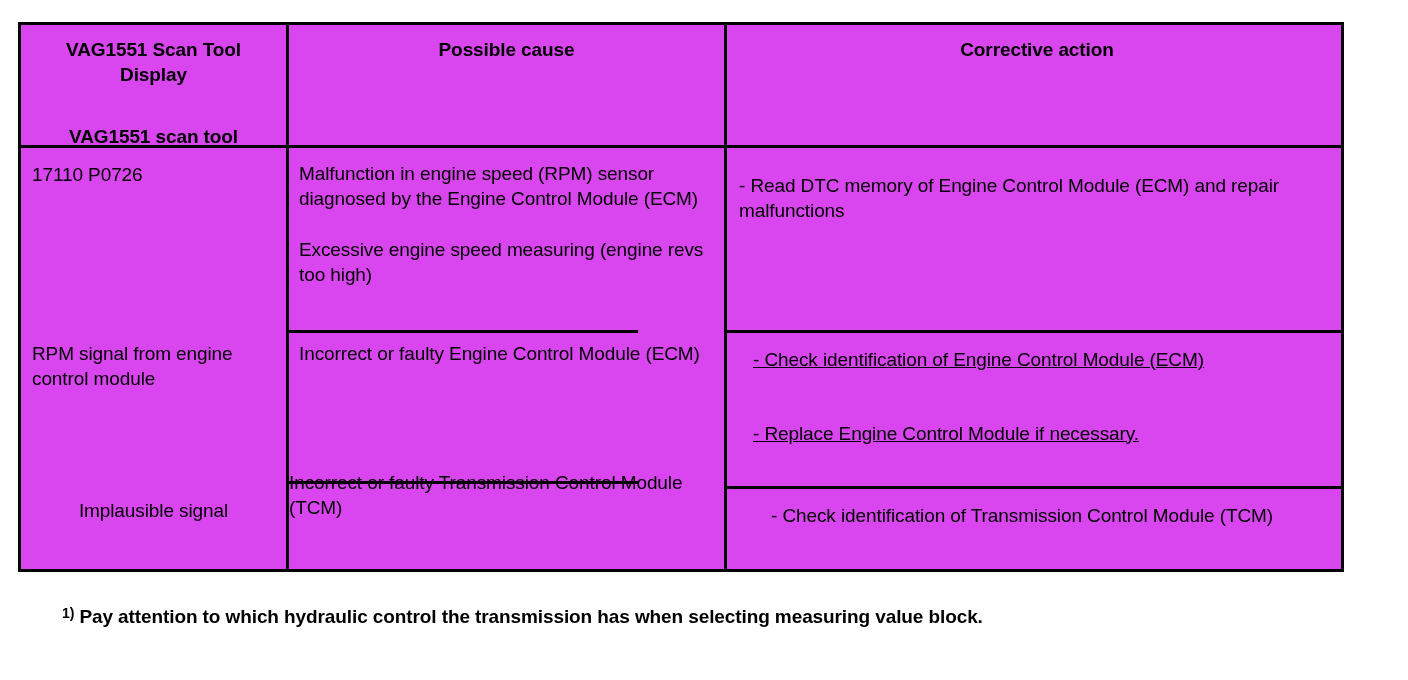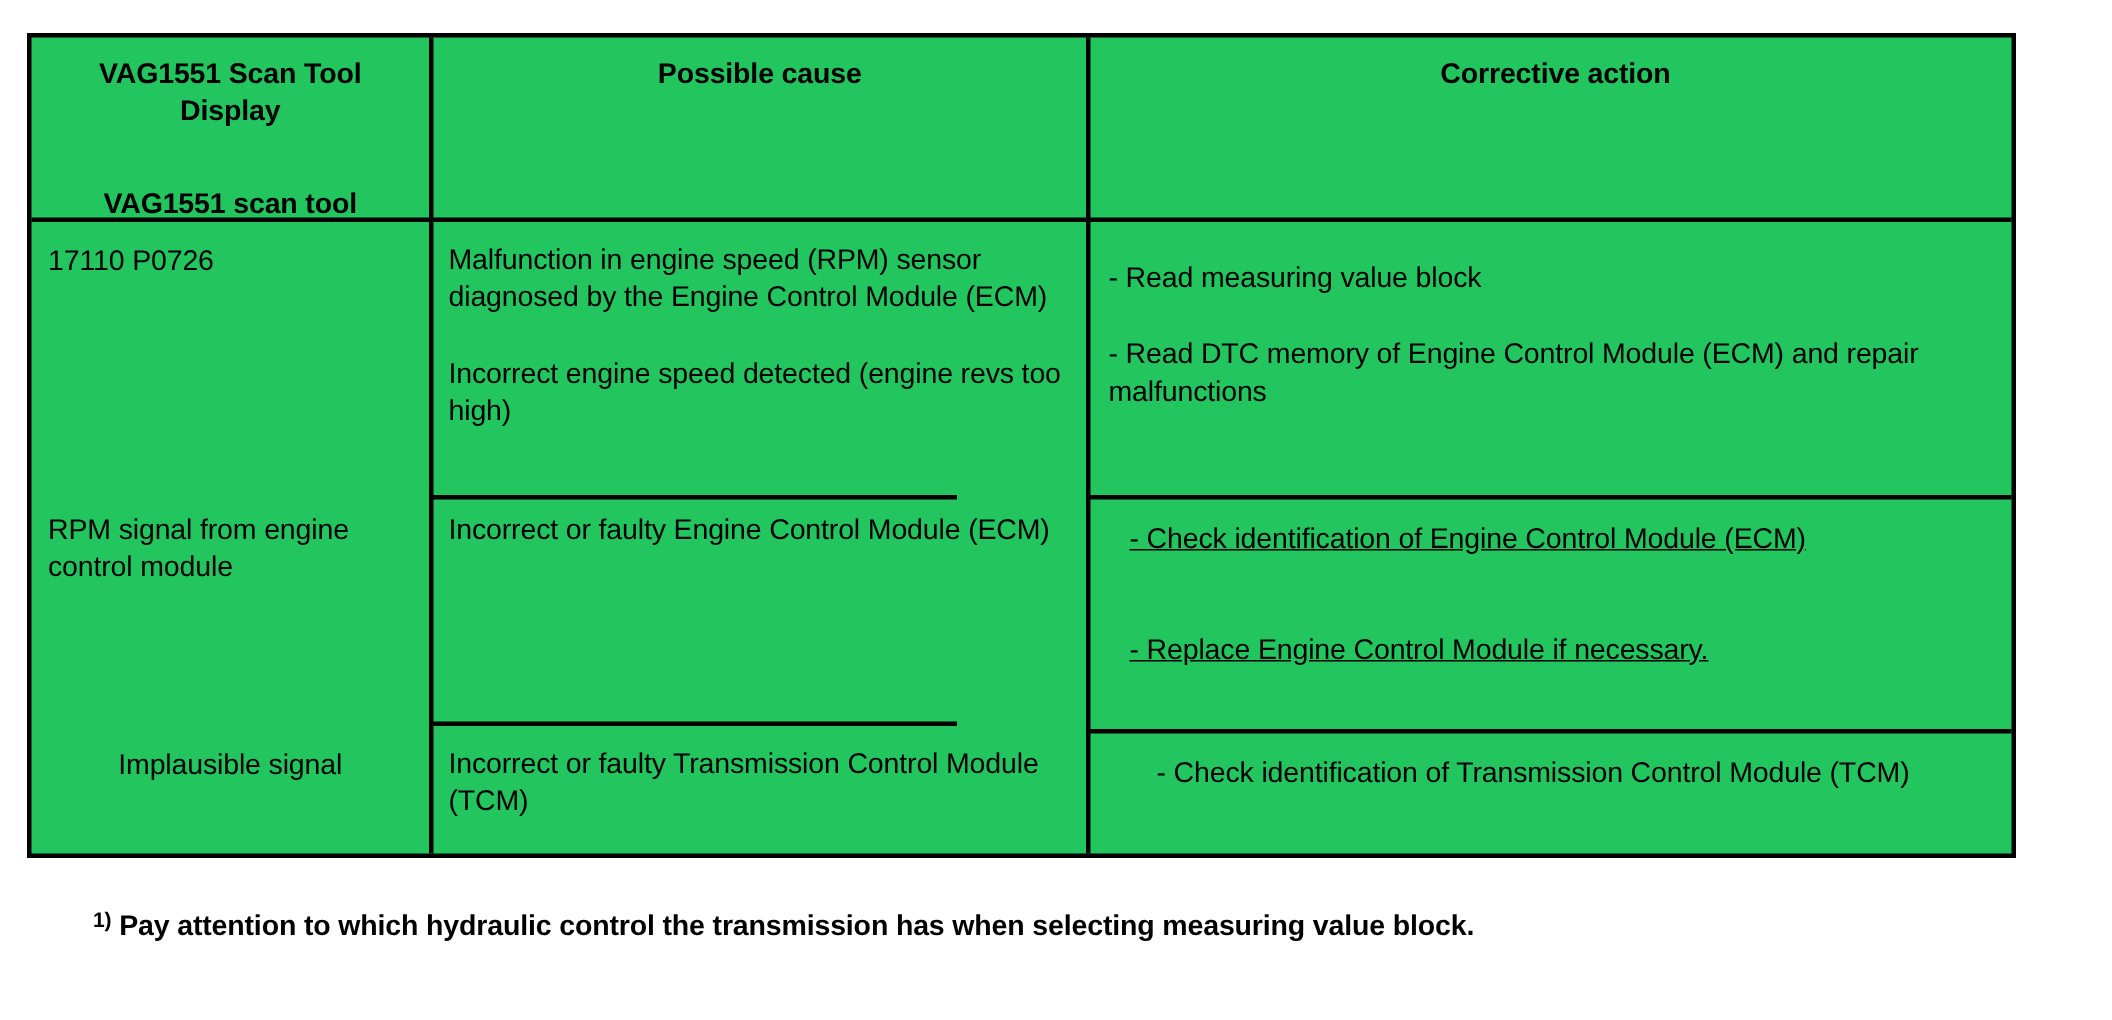--- a/index.html
+++ b/index.html
@@ -25,21 +25,21 @@
 
   
   .dtc-table {
     position: absolute;
     left: 18px;
     top: 22px;
     width: 1326px;   
     height: 550px;   
     border: 3px solid #000000;
     box-sizing: border-box;
-    background: #22c55e;
+    background: #d946ef;
   }
 
   
   .vsep {
     position: absolute;
     top: 0;
     bottom: 0;
     width: 3px;
     background: #000000;
   }
@@ -83,21 +83,21 @@
   .h-col1 .sub { margin-top: 1.9em; display: block; }
 
   
   .c-code       { left: 0px; top: 137px; width: 302px; padding: 0 11px; text-align: left; }
   .c-rpm        { left: 0px; top: 316px; width: 261px; padding: 0 11px; text-align: left; }
   .c-implaus    { left: 0px; top: 473px; width: 265px; padding: 0 8px; text-align: center; }
 
   
   .c-cause1 { left: 268px; top: 136px; width: 435px; padding: 0 10px; }
   .c-cause2 { left: 268px; top: 316px; width: 525px; padding: 0 10px; }
-  .c-cause3 { left: 268px; top: 472px; width: 435px; padding: 0 10px; }
+  .c-cause3 { left: 268px; top: 445px; width: 435px; padding: 0 0; }
 
   
   .c-act1 { left: 706px; top: 148px; width: 620px; padding: 0 12px; }
   .c-act2 { left: 706px; top: 322px; width: 620px; padding: 0 26px; text-decoration: underline; }
   .c-act3 { left: 706px; top: 478px; width: 620px; padding: 0 12px; margin-left: 32px; }
   .c-act2 .gap { margin-top: 2.55em; }
 
   
   .footnote {
     position: absolute;
@@ -153,24 +153,23 @@
     <div class="cell c-rpm">
       <p>RPM signal from engine control module</p>
     </div>
 
     <div class="cell c-implaus">
       <p>Implausible signal</p>
     </div>
 
     <div class="cell c-cause1">
       <p>Malfunction in engine speed (RPM) sensor diagnosed by the Engine Control Module (ECM)</p>
-      <p>Incorrect engine speed detected (engine revs too high)</p>
+      <p>Excessive engine speed measuring (engine revs too high)</p>
     </div>
     <div class="cell c-act1">
-      <p>- Read measuring value block</p>
       <p>- Read DTC memory of Engine Control Module (ECM) and repair malfunctions</p>
     </div>
 
     <div class="cell c-cause2">
       <p>Incorrect or faulty Engine Control Module (ECM)</p>
     </div>
     <div class="cell c-act2">
       <p>- Check identification of Engine Control Module (ECM)</p>
       <p class="gap">- Replace Engine Control Module if necessary.</p>
     </div>

